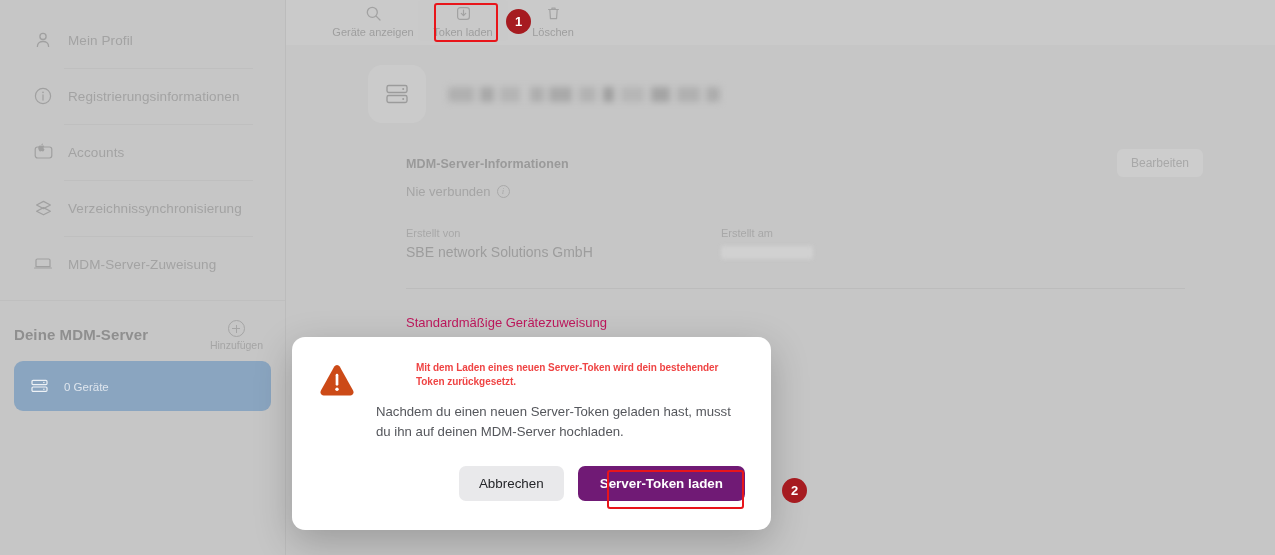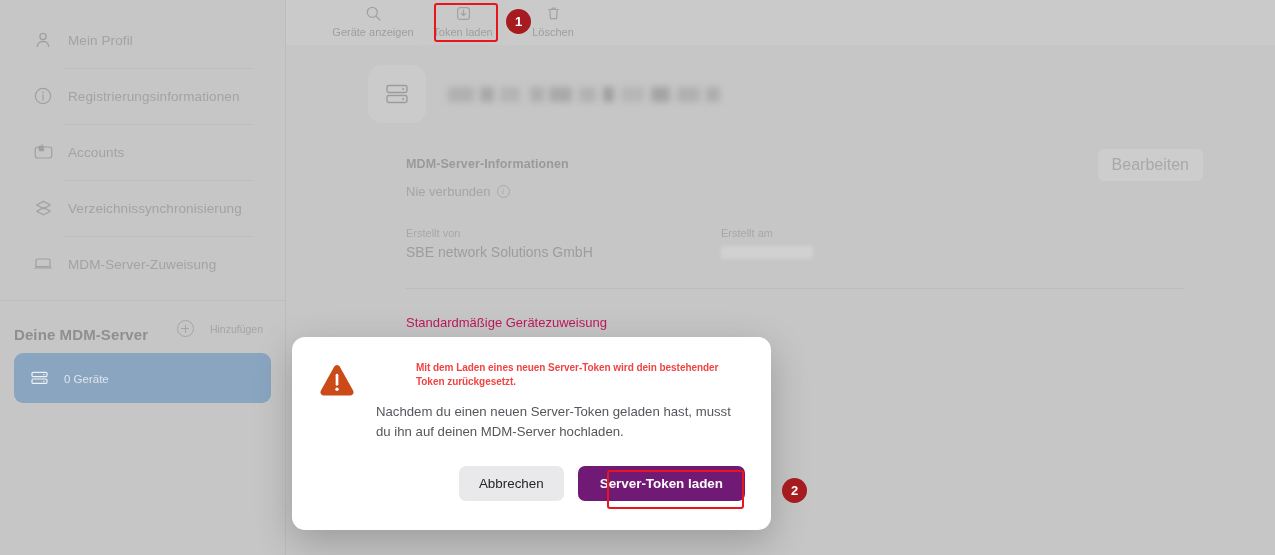--- a/index.html
+++ b/index.html
@@ -85,23 +85,23 @@
   }
   .servers-title {
     font-size: 15px;
     font-weight: bold;
     color: #8f8f8f;
     letter-spacing: .1px;
     padding-top: 6px;
   }
   .add-server {
     display: flex;
-    flex-direction: row;
-    align-items: center;
-    gap: 16px;
+    flex-direction: column;
+    align-items: center;
+    gap: 2px;
   }
   .add-circle {
     width: 17px; height: 17px;
     border: 1.3px solid #a5a5a5;
     border-radius: 50%;
     position: relative;
   }
   .add-circle::before, .add-circle::after {
     content: "";
     position: absolute;
@@ -262,21 +262,21 @@
   .title-row {
     display: flex;
     justify-content: space-between;
     align-items: flex-start;
   }
   .edit-btn {
     background: #cdcdcd;
     border: none;
     border-radius: 6px;
     padding: 7px 14px;
-    font-size: 16px;
+    font-size: 12px;
     color: #a8a8a8;
     font-family: "Liberation Sans", sans-serif;
     cursor: default;
     margin-top: -8px;
     margin-right: -18px;
   }
 
   .meta-grid {
     display: flex;
     margin-top: 28px;

